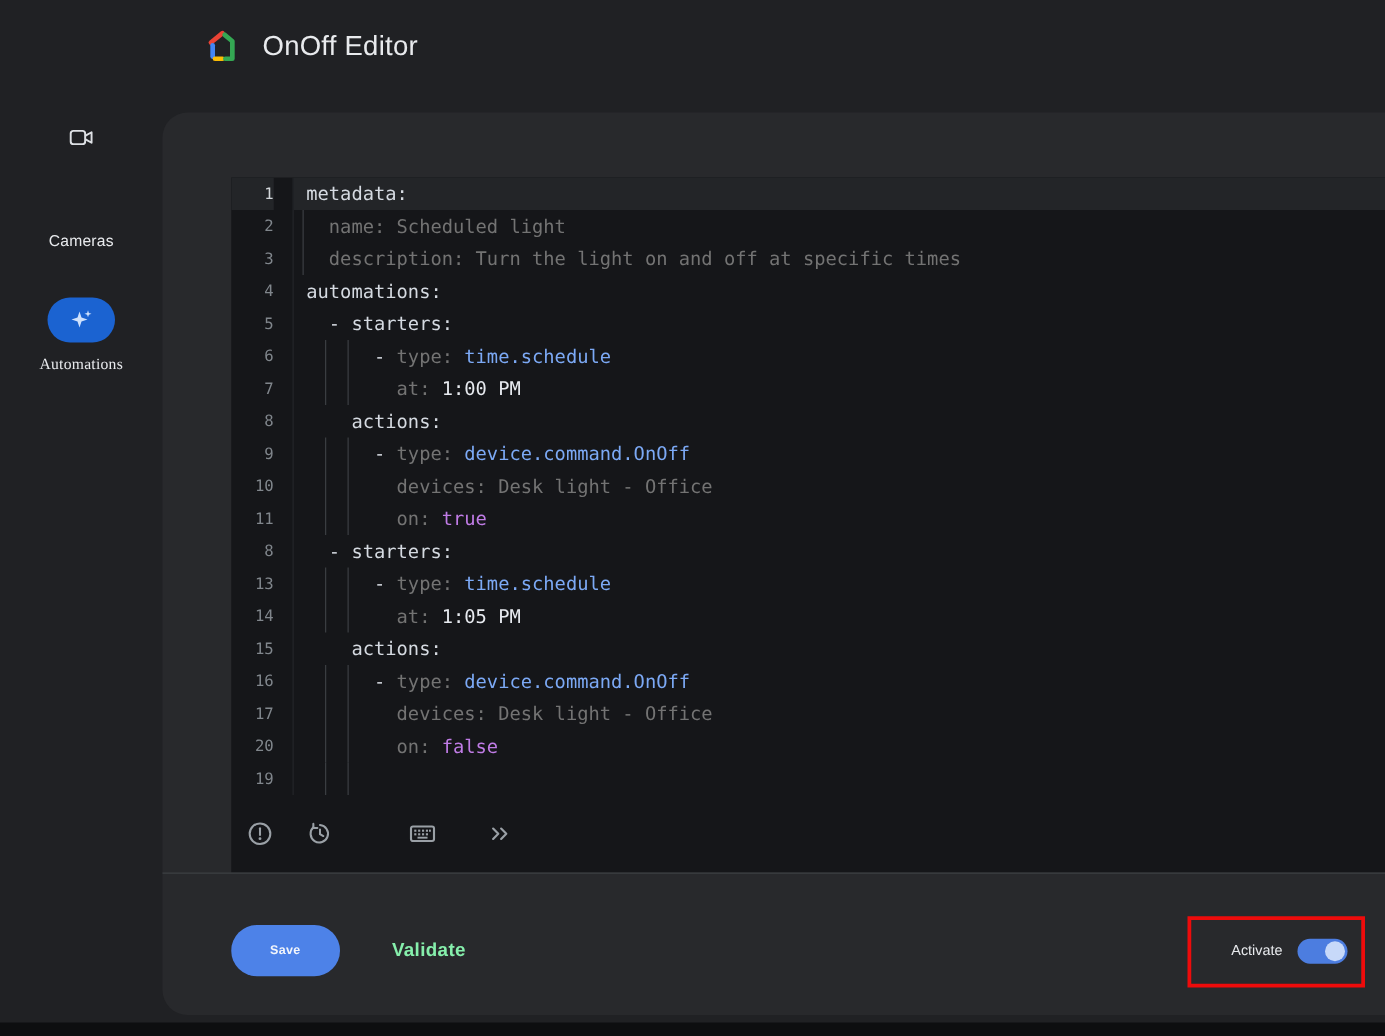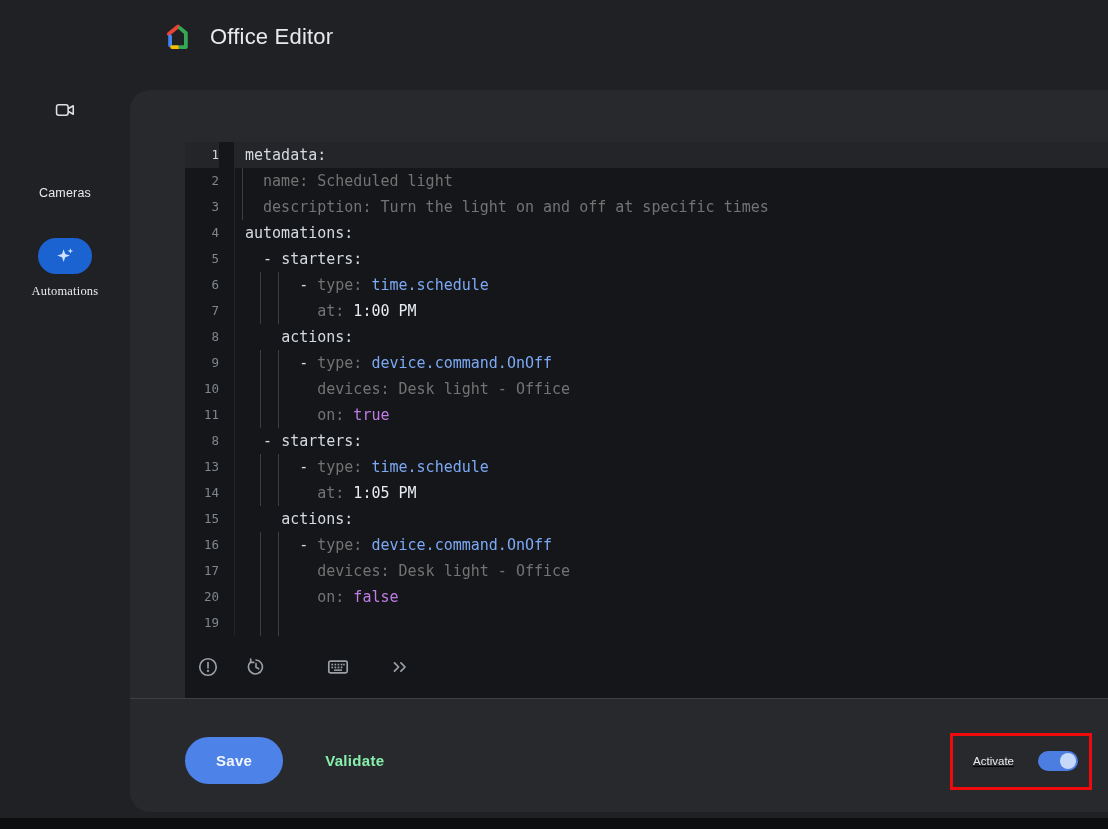--- a/index.html
+++ b/index.html
@@ -71,29 +71,29 @@
   .divider{position:absolute;left:0;right:0;top:608px;height:1px;background:#3c4043;}
 
   
   .footer{
     position:absolute;left:0;right:0;top:609px;bottom:0;
     display:flex;align-items:center;padding:10px 28px 0 55px;box-sizing:border-box;
   }
   .save-btn{
     border:none;cursor:pointer;
     background:#4d82e8;color:#f2f5fb;
-    font-family:"Liberation Sans",sans-serif;font-size:15px;font-weight:bold;
+    font-family:"Liberation Sans",sans-serif;font-size:10px;font-weight:bold;
     padding:15px 31px;border-radius:25px;letter-spacing:.3px;
   }
   .validate-btn{
     border:none;background:transparent;cursor:pointer;margin-left:36px;
     color:#86efac;font-family:"Liberation Sans",sans-serif;font-size:15px;font-weight:bold;
     letter-spacing:.3px;
   }
-  .activate{margin-left:auto;margin-right:26px;display:flex;align-items:center;gap:24px;cursor:pointer;text-decoration:underline;}
+  .activate{margin-left:auto;margin-right:26px;display:flex;align-items:center;gap:12px;cursor:pointer;}
   .activate .alabel{font-size:11.5px;color:#e8eaed;}
   .switch{
     position:relative;width:40px;height:20px;border-radius:10px;background:#4c7de0;flex:none;
   }
   .switch .knob{
     position:absolute;top:2px;right:2px;width:16px;height:16px;border-radius:50%;
     background:#c7d9f9;
   }
 
   
@@ -110,21 +110,21 @@
 
 <div class="header">
   <span style="display:flex;">
     <svg width="30" height="30" viewBox="0 0 24 24" fill="none" stroke-width="3" stroke-linecap="round">
       <path d="M12 3.6 L4.6 9.6" stroke="#EA4335"></path>
       <path d="M5.7 11.4 V18.6" stroke="#4285F4"></path>
       <path d="M7.2 20 H12" stroke="#FBBC05"></path>
       <path d="M13.4 4.7 L18.3 8.8 V18.6 L18.3 20 H13.8" stroke="#34A853" fill="none" stroke-linejoin="round"></path>
     </svg>
   </span>
-  <span class="app-title">Office Editor</span>
+  <span class="app-title">OnOff Editor</span>
 </div>
 
 <nav class="sidebar">
   <div class="side-item cameras">
     <span class="icon-box">
       <svg width="22" height="22" viewBox="0 0 24 24" fill="none" stroke="#dde0e4" stroke-width="1.7" stroke-linejoin="round">
         <rect x="2.8" y="6.2" width="12.6" height="11.6" rx="2.4"></rect>
         <path d="M15.4 10.6 L21 7.4 V16.6 L15.4 13.4"></path>
       </svg>
     </span>

